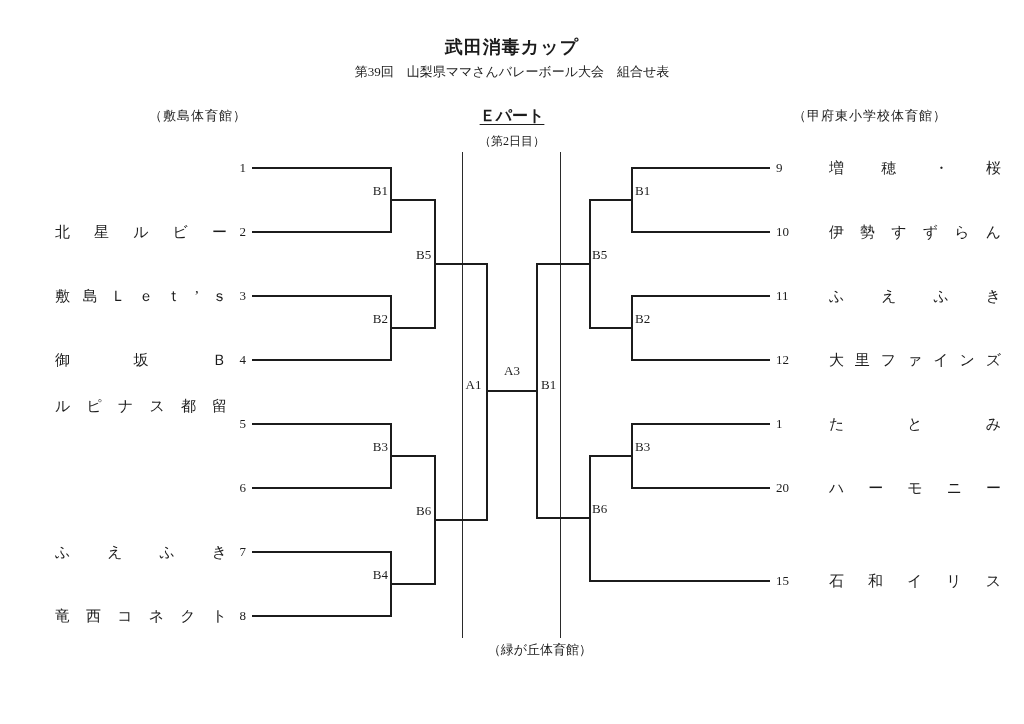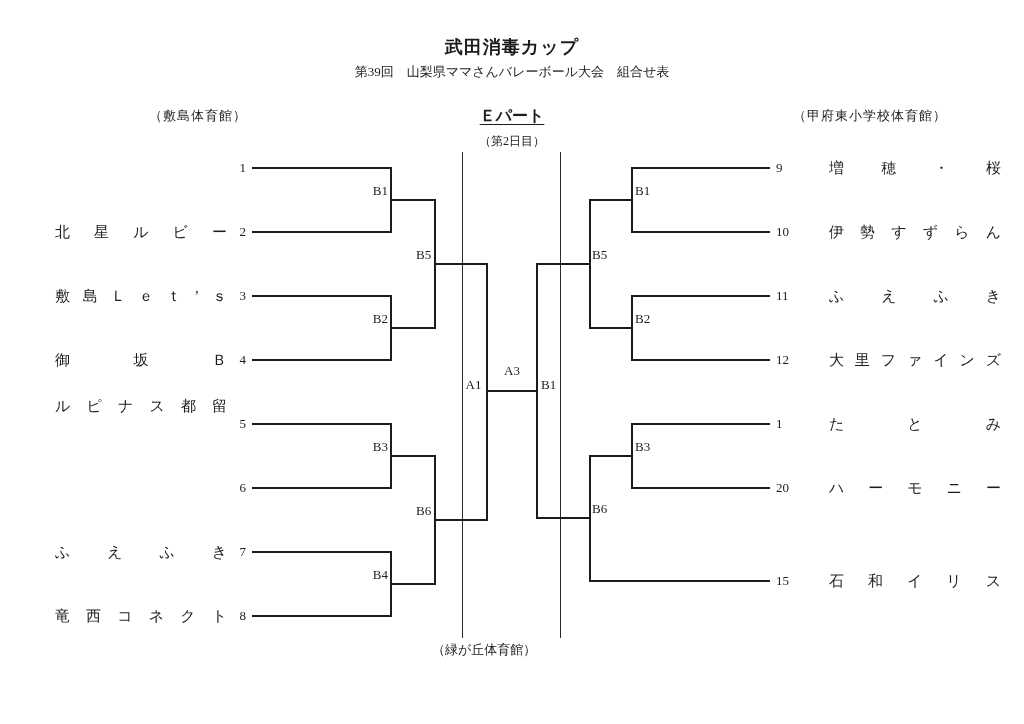--- a/index.html
+++ b/index.html
@@ -14,21 +14,21 @@
   .sep { position:absolute; width:1px; background:#2a2a2a; }
 
   .title { position:absolute; top:35px; left:0; width:100%; text-align:center;
            font-size:18px; font-weight:bold; letter-spacing:1px; }
   .subtitle { position:absolute; top:63px; left:0; width:100%; text-align:center; font-size:13px; }
   .venue-left  { position:absolute; top:107px; left:130px; font-size:13px; letter-spacing:1px;margin-left:19px; }
   .venue-right { position:absolute; top:107px; left:793px; font-size:13px; letter-spacing:1px; }
   .part { position:absolute; top:106px; left:452px; width:120px; text-align:center;
           font-size:16px; font-weight:bold; text-decoration:underline; text-underline-offset:3px; }
   .day  { position:absolute; top:133px; left:452px; width:120px; text-align:center; font-size:12px; }
-  .venue-bottom { position:absolute; top:641px; left:432px; width:160px; text-align:left; font-size:13px; }
+  .venue-bottom { position:absolute; top:641px; left:432px; width:160px; text-align:right; font-size:13px; }
 
   .team-name { position:absolute; width:172px; height:22px; line-height:22px; font-size:15px;
                text-align:justify; text-align-last:justify; white-space:nowrap; overflow:hidden; }
   .tn-left  { left:55px; }
   .tn-right { left:797px;margin-left:32px; }
   .seed { position:absolute; width:22px; height:22px; line-height:22px; font-size:13px; }
   .seed-left  { left:224px; text-align:right; }
   .seed-right { left:776px; text-align:left; }
 
   .mlabel { position:absolute; font-size:13px; height:15px; line-height:15px; }

